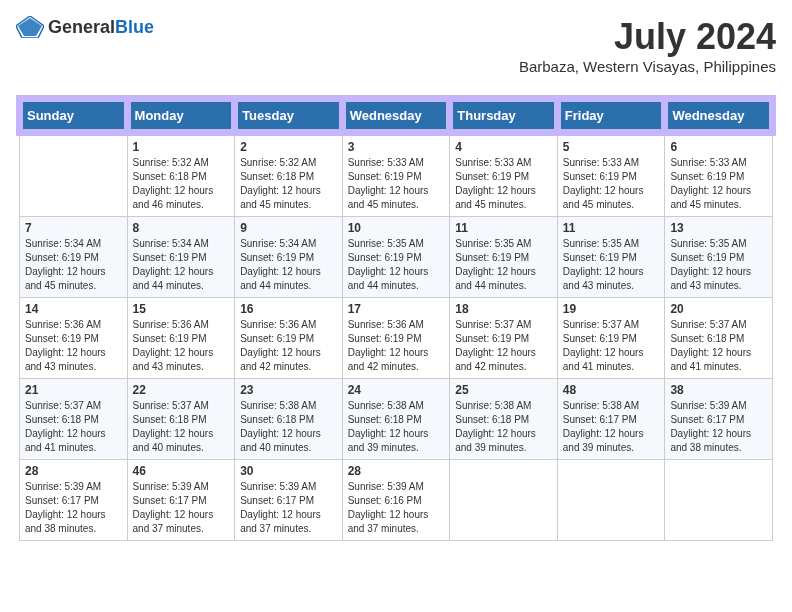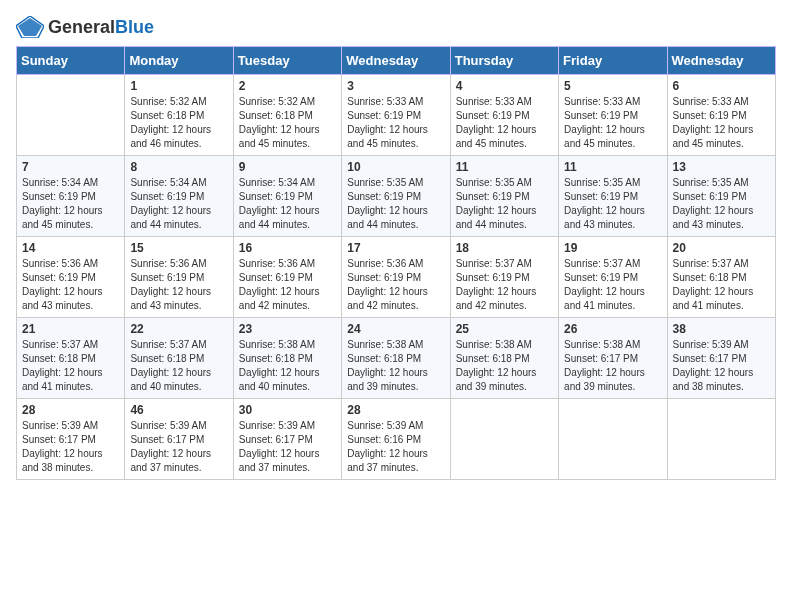--- a/index.html
+++ b/index.html
@@ -7,21 +7,21 @@
       font-family: Arial, Helvetica, sans-serif;
       background: #fff;
       width: 792px;
       min-height: 612px;
       padding: 16px;
     }
     .header-area {
       display: flex;
       justify-content: space-between;
       align-items: flex-start;
-      margin-bottom: 8px;
+      margin-bottom: 20px;
     }
     .logo {
       display: flex;
       align-items: center;
       gap: 4px;
     }
     .logo-text-general {
       font-size: 18px;
       font-weight: bold;
       color: #333;
@@ -52,21 +52,21 @@
       border-collapse: collapse;
       border: 1px solid #ccc;
     }
     .calendar-table th {
       background-color: #2c6fad;
       color: #fff;
       font-size: 13px;
       font-weight: bold;
       padding: 6px 4px;
       text-align: left;
-      border: 1px solid #c4b5fd;
+      border: 7px solid #c4b5fd;
     }
     .calendar-table td {
       vertical-align: top;
       padding: 4px 5px;
       border: 1px solid #ccc;
       width: calc(100% / 7);
       min-height: 80px;
       background: #fff;
       font-size: 10.5px;
       color: #333;
@@ -95,20 +95,24 @@
 <div class="header-area">
   <div class="logo">
     <svg class="logo-icon" viewBox="0 0 28 22" xmlns="http://www.w3.org/2000/svg">
       <polygon points="14,2 26,10 20,20 8,20 2,10" fill="#1a6fba" opacity="0.85"></polygon>
       <polygon points="14,0 28,10 22,22 6,22 0,10" fill="none" stroke="#1a6fba" stroke-width="1.5"></polygon>
     </svg>
     <div>
       <span class="logo-text-general">General</span><span class="logo-text-blue">Blue</span>
     </div>
   </div>
+  <div class="title-area">
+    <div class="month-title">July 2024</div>
+    <div class="location-title">Barbaza, Western Visayas, Philippines</div>
+  </div>
 </div>
 
 <table class="calendar-table">
   <thead>
     <tr>
     <th>Sunday</th>
         <th>Monday</th>
         <th>Tuesday</th>
         <th>Wednesday</th>
         <th>Thursday</th>
@@ -269,21 +273,21 @@
 Sunset: 6:18 PM
 Daylight: 12 hours and 39 minutes.</div>
         </td>
         <td>
           <span class="day-number">25</span>
           <div class="day-info" style="white-space: pre-line;">Sunrise: 5:38 AM
 Sunset: 6:18 PM
 Daylight: 12 hours and 39 minutes.</div>
         </td>
         <td>
-          <span class="day-number">26</span>
+          <span class="day-number">48</span>
           <div class="day-info" style="white-space: pre-line;">Sunrise: 5:38 AM
 Sunset: 6:17 PM
 Daylight: 12 hours and 39 minutes.</div>
         </td>
         <td>
           <span class="day-number">38</span>
           <div class="day-info" style="white-space: pre-line;">Sunrise: 5:39 AM
 Sunset: 6:17 PM
 Daylight: 12 hours and 38 minutes.</div>
         </td>

